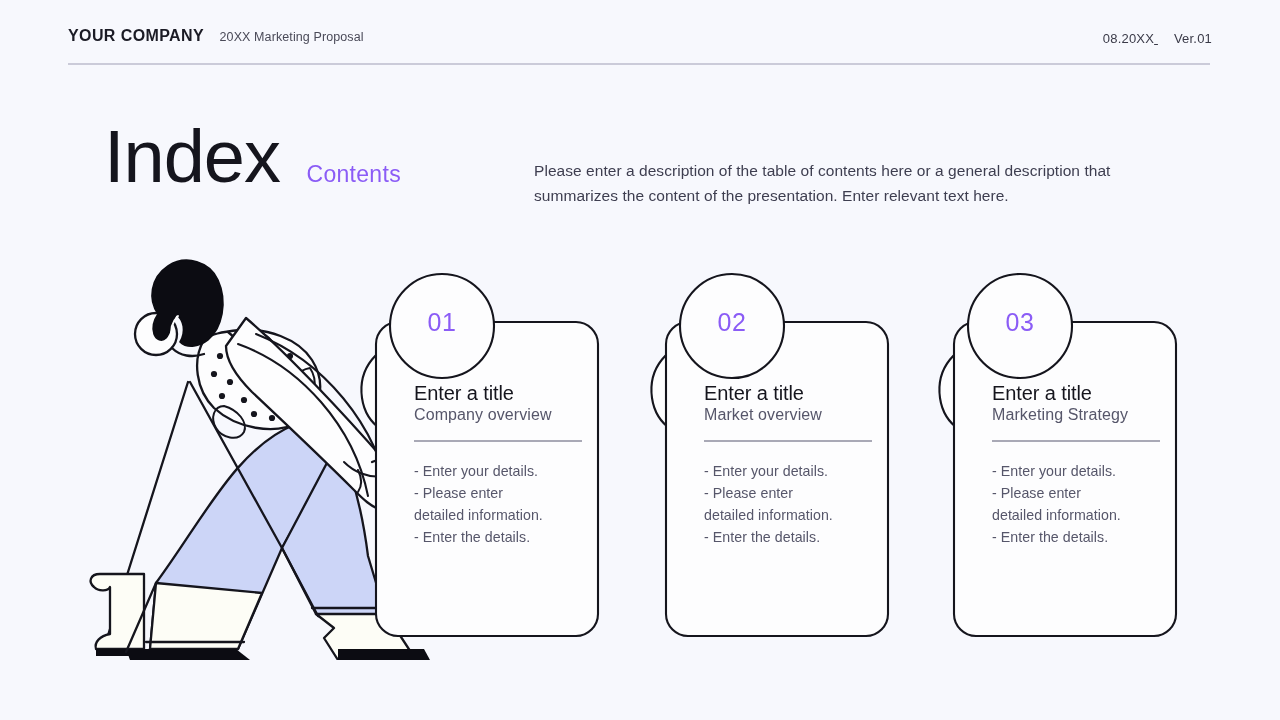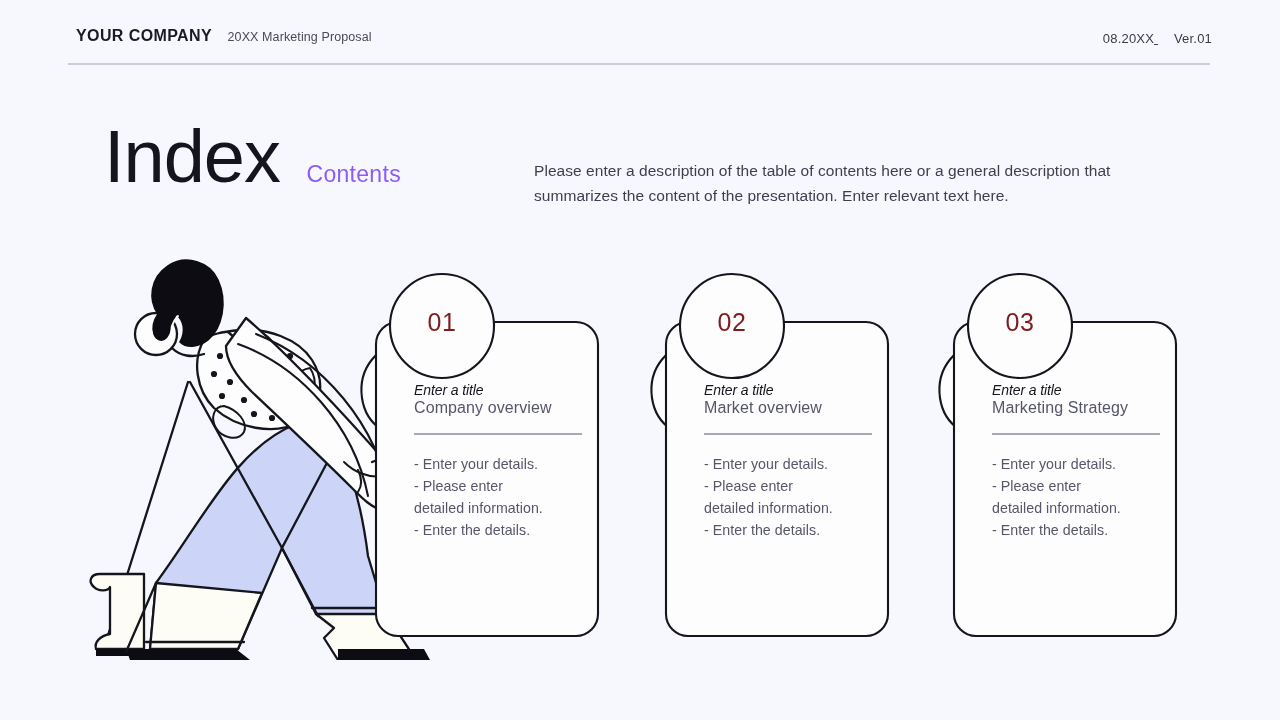--- a/index.html
+++ b/index.html
@@ -13,21 +13,21 @@
     -webkit-font-smoothing:antialiased;
   }
 
   
   #header {
     position:absolute; left:68px; top:22px; width:1144px; height:44px;
   }
   #header-left { position:absolute; left:0; top:5px; white-space:nowrap; }
   #company-name {
     font-size:16px; font-weight:700; color:#1b1b25;
-    letter-spacing:.4px; display:inline-block; vertical-align:baseline;margin-left:8px;
+    letter-spacing:.4px; display:inline-block; vertical-align:baseline;
   }
   #header-subtitle {
     font-size:12.5px; font-weight:400; color:#4a4a58;
     letter-spacing:.1px; display:inline-block; margin-left:11px;
     vertical-align:baseline;
     text-align:center;
   }
   #header-right {
     position:absolute; right:0; top:9px; white-space:nowrap;
     font-size:13px; color:#3a3a48; letter-spacing:.2px;text-decoration:underline;
@@ -74,29 +74,29 @@
     position:absolute; left:0; top:0; width:240px; height:352px;
     overflow:visible; pointer-events:none;
   }
   .card-body-path { fill:#fdfdfe; stroke:#15151d; stroke-width:2.1; }
   .card-blob { fill:#fdfdfe; stroke:#15151d; stroke-width:2.1; }
   .card-badge { fill:#fdfdfe; stroke:#15151d; stroke-width:2.1; }
 
   .card-number {
     position:absolute; left:54px; top:26px; width:60px;
     text-align:center;
-    font-size:25px; font-weight:300; color:#7f1d1d;
+    font-size:25px; font-weight:300; color:#8b5cf6;
     letter-spacing:.6px; line-height:1;
   }
   .card-inner {
     position:absolute; left:56px; top:98px; width:176px;
   }
   .card-title {
-    font-size:14px; font-weight:400; color:#15151d;
-    letter-spacing:-.1px; line-height:1.15; white-space:nowrap;font-style:italic;
+    font-size:20px; font-weight:400; color:#15151d;
+    letter-spacing:-.1px; line-height:1.15; white-space:nowrap;
   }
   .card-subtitle {
     font-size:16px; font-weight:400; color:#56566a;
     letter-spacing:.1px; line-height:1.2; white-space:nowrap;
   }
   .card-divider {
     margin-top:16px; width:168px; height:1.6px; background:#a9a9b6;
   }
   .card-details {
     margin-top:18px;

